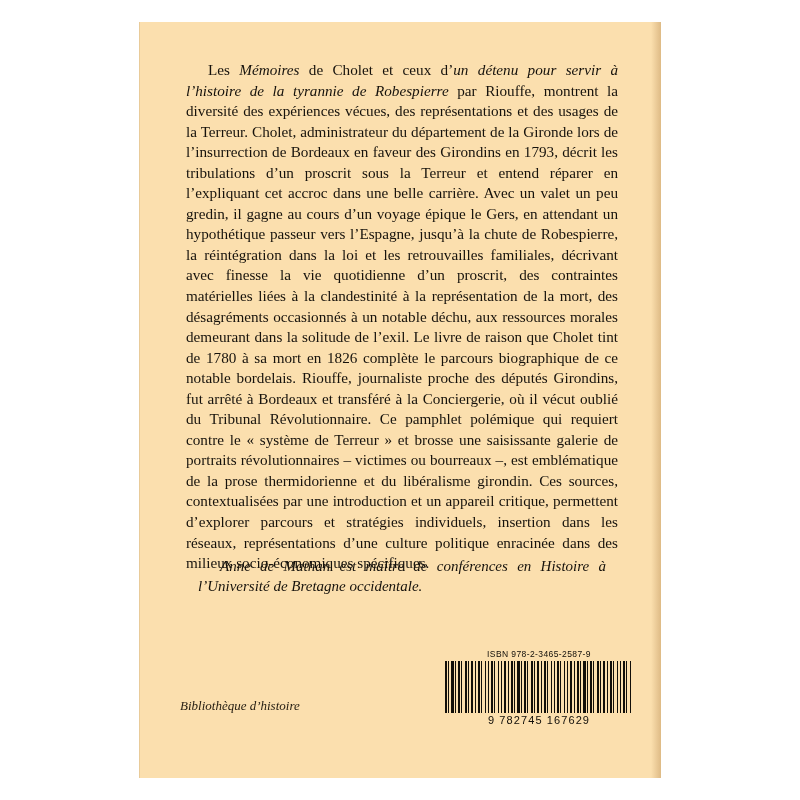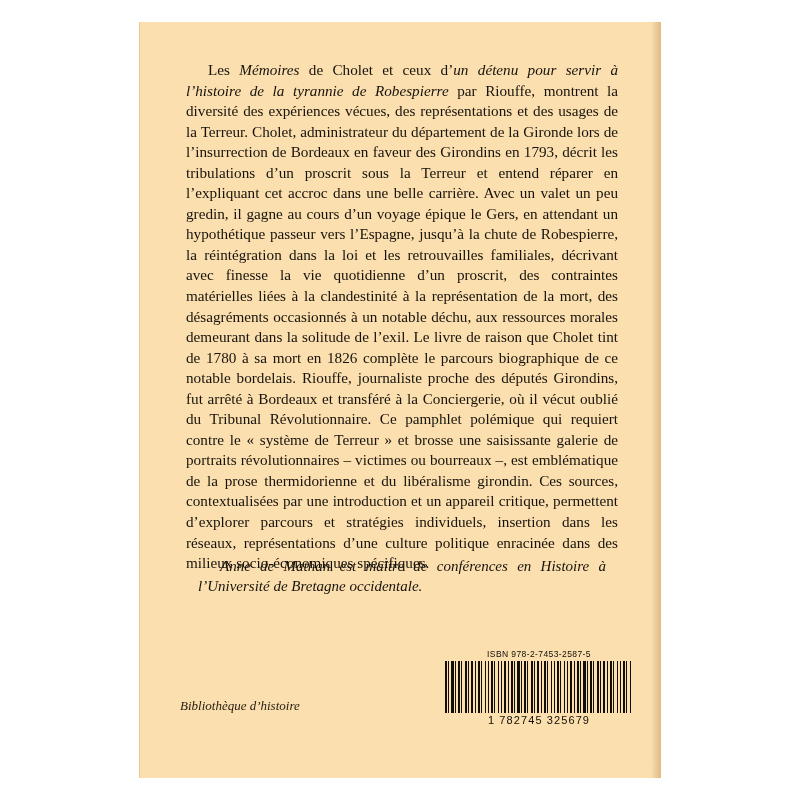--- a/index.html
+++ b/index.html
@@ -128,19 +128,19 @@
 
     <div class="author-note">
       <p>Anne de Mathan est maître de conférences en Histoire à l’Université de Bretagne occidentale.</p>
     </div>
 
     <div class="series">
       <div>Bibliothèque d’histoire</div>
     </div>
 
     <div class="barcode-block">
-      <div class="isbn-line">ISBN 978-2-7453-2587-5</div>
+      <div class="isbn-line">ISBN 978-2-3465-2587-9</div>
       <div class="barcode"></div>
-      <div class="barcode-digits">1 782745 325679</div>
+      <div class="barcode-digits">9 782745 167629</div>
     </div>
 
   </div>
 </div>
 
 </body></html>

